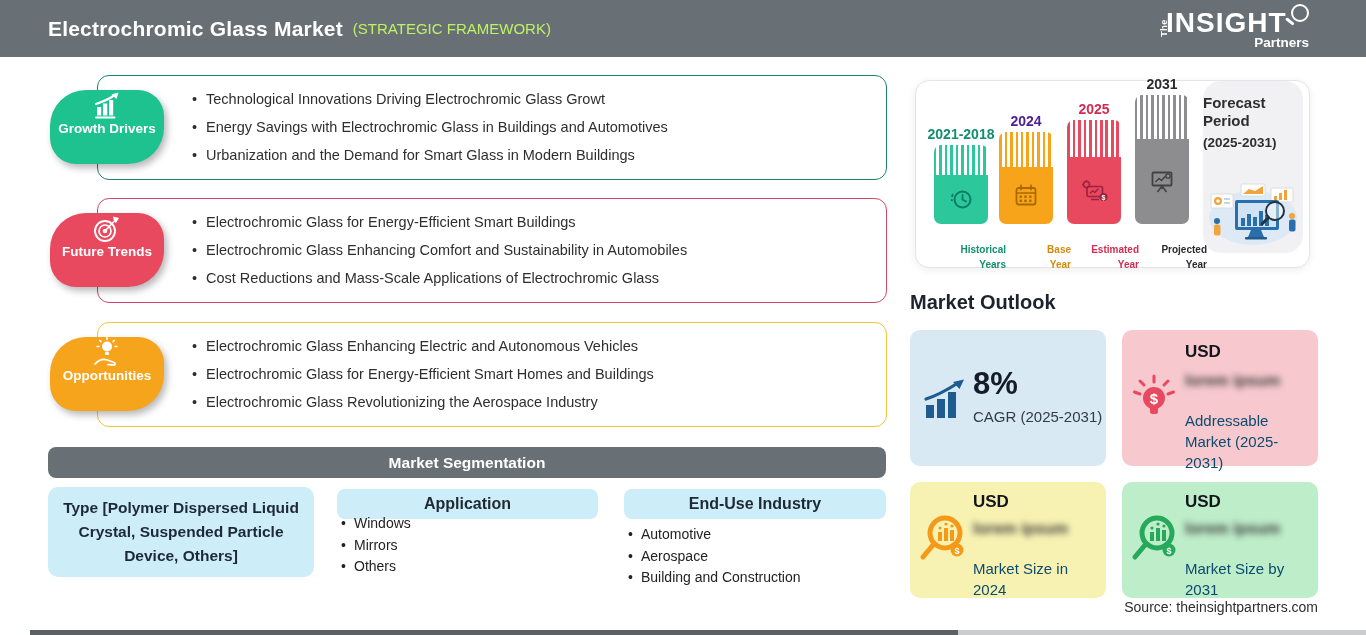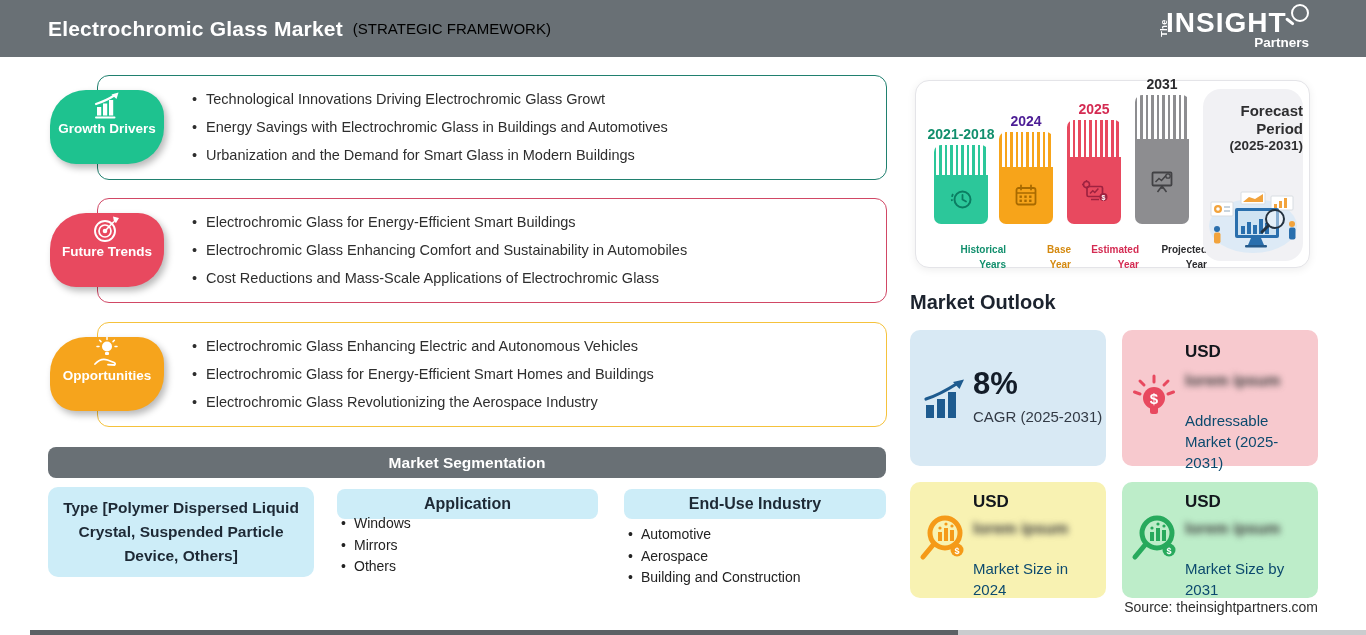--- a/index.html
+++ b/index.html
@@ -3,21 +3,21 @@
 <meta charset="utf-8">
 <style>
   html,body{margin:0;padding:0;background:#fff;}
   .page{position:relative;width:1366px;height:635px;background:#ffffff;overflow:hidden;
         font-family:"Liberation Sans",sans-serif;}
 
   
   .hdr{position:absolute;left:0;top:0;width:1366px;height:57px;background:#697075;
        display:flex;align-items:center;padding-left:48px;box-sizing:border-box;}
   .hdr-title{color:#fff;font-size:21px;font-weight:700;letter-spacing:.2px;}
-  .hdr-sub{color:#000000;font-size:15px;margin-left:10px;}
+  .hdr-sub{color:#bef264;font-size:15px;margin-left:10px;}
   .logo{position:absolute;right:55px;top:7px;width:152px;height:44px;color:#fff;}
   .logo-the{position:absolute;left:-4px;top:16px;font-size:9px;font-weight:700;letter-spacing:.5px;
             transform:rotate(-90deg);}
   .logo-main{position:absolute;left:7px;top:0px;font-size:28px;font-weight:700;letter-spacing:1px;}
   .logo-glass{position:absolute;right:2px;top:-3px;width:14px;height:14px;border:2.5px solid #fff;
               border-radius:50%;}
   .logo-glass::after{content:"";position:absolute;left:-8px;top:14px;width:10px;height:2.5px;
               background:#fff;transform:rotate(38deg);border-radius:2px;}
   .logo-sub{position:absolute;right:2px;top:28px;font-size:13.5px;font-weight:700;}
 
@@ -73,24 +73,24 @@
   .tl-bar-0{height:79px;}.tl-bar-1{height:92px;}.tl-bar-2{height:104px;}.tl-bar-3{height:129px;}
   .tl-stripes{background:repeating-linear-gradient(90deg,var(--c) 0 2.5px,#ffffff 2.5px 5.5px);}
   .tl-bar-0 .tl-stripes{height:30px;}.tl-bar-1 .tl-stripes{height:35px;}
   .tl-bar-2 .tl-stripes{height:37px;}.tl-bar-3 .tl-stripes{height:44px;}
   .tl-solid{flex:1;display:flex;align-items:center;justify-content:center;background:var(--c);}
   .tl-label{position:absolute;top:100%;left:50%;transform:translateX(-50%);margin-top:18px;
             font-weight:700;font-size:10px;line-height:15px;text-align:right;
             white-space:pre-line;width:90px;}
   .tl-label-0{color:#128f6d;}.tl-label-1{color:#d4890f;}.tl-label-2{color:#d42b52;}.tl-label-3{color:#2b2b2e;}
 
-  .tl-forecast{position:absolute;left:287px;top:8px;width:100px;height:172px;background:#f1f1f4;
-               border-radius:18px;text-align:right;padding-top:13px;box-sizing:border-box;}
+  .tl-forecast{position:absolute;left:287px;top:0;width:100px;height:172px;background:#f1f1f4;
+               border-radius:18px;text-align:left;padding-top:13px;box-sizing:border-box;}
   .tl-forecast-title{font-weight:700;font-size:15px;color:#2e2e30;line-height:18px;white-space:pre-line;}
-  .tl-forecast-range{font-weight:700;font-size:13.5px;color:#2e2e30;}
+  .tl-forecast-range{font-weight:700;font-size:13.5px;color:#2e2e30;margin-top:5px;}
   .tl-illus{position:absolute;bottom:5px;left:2px;}
 
   
   .outlook-title{position:absolute;left:910px;top:291px;font-size:20px;font-weight:700;color:#1c232e;}
   .card{position:absolute;border-radius:10px;box-sizing:border-box;}
   .card-blue{left:910px;top:330px;width:196px;height:136px;background:#d8e9f4;}
   .card-pink{left:1122px;top:330px;width:196px;height:136px;background:#f7c9ce;}
   .card-yellow{left:910px;top:482px;width:196px;height:116px;background:#f8f2b2;}
   .card-green{left:1122px;top:482px;width:196px;height:116px;background:#bdedc9;}
 

